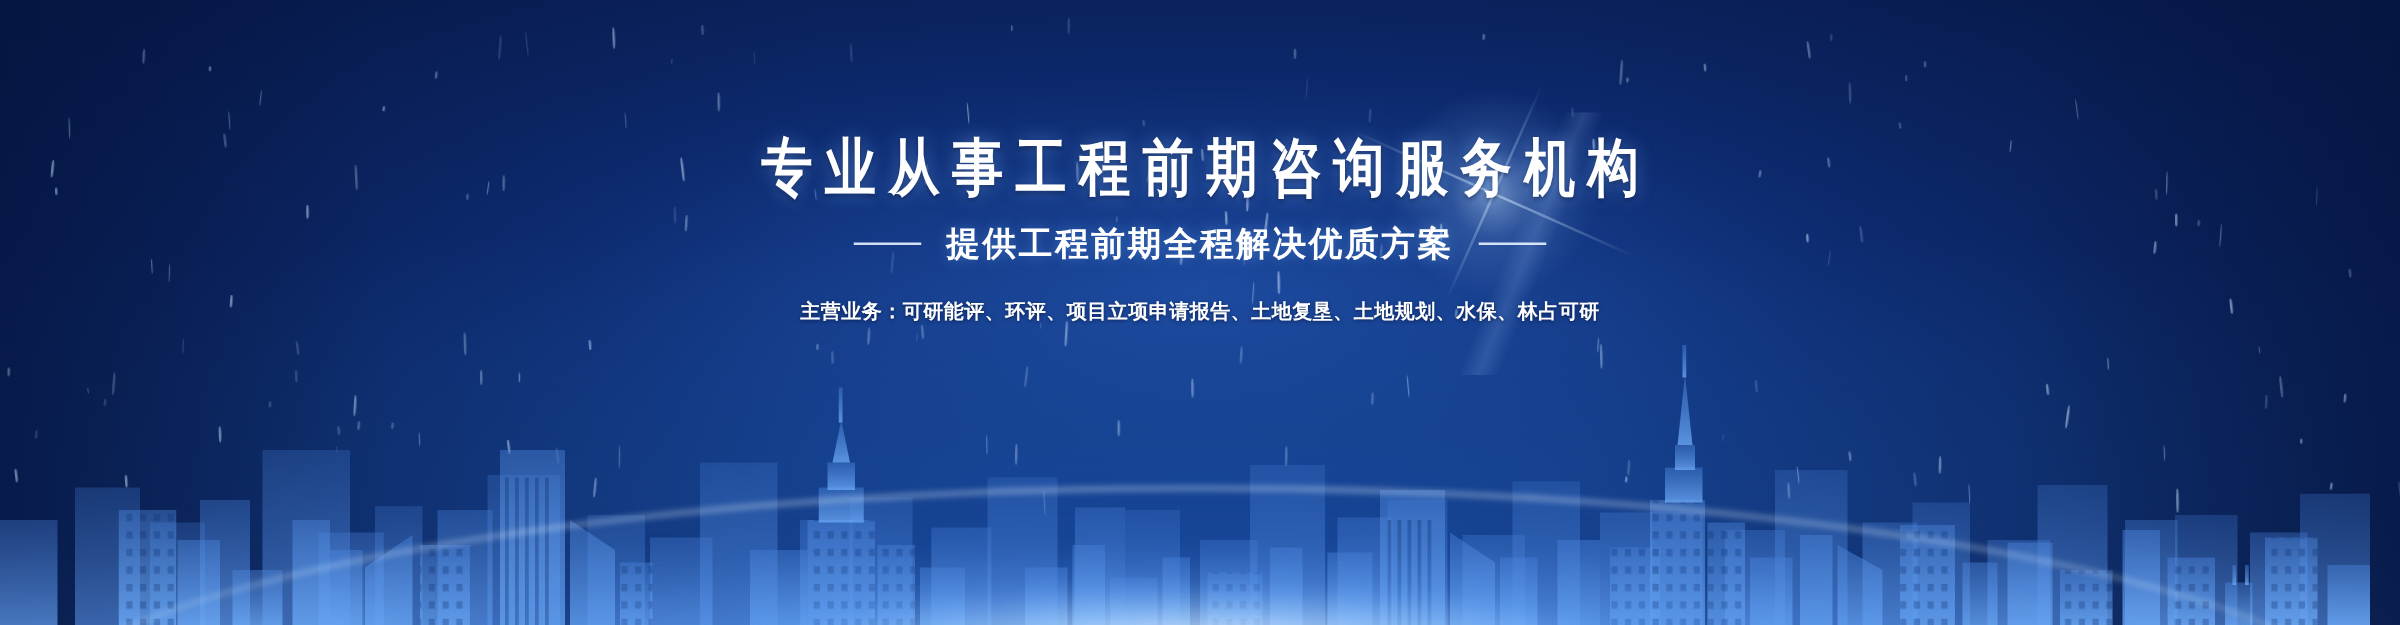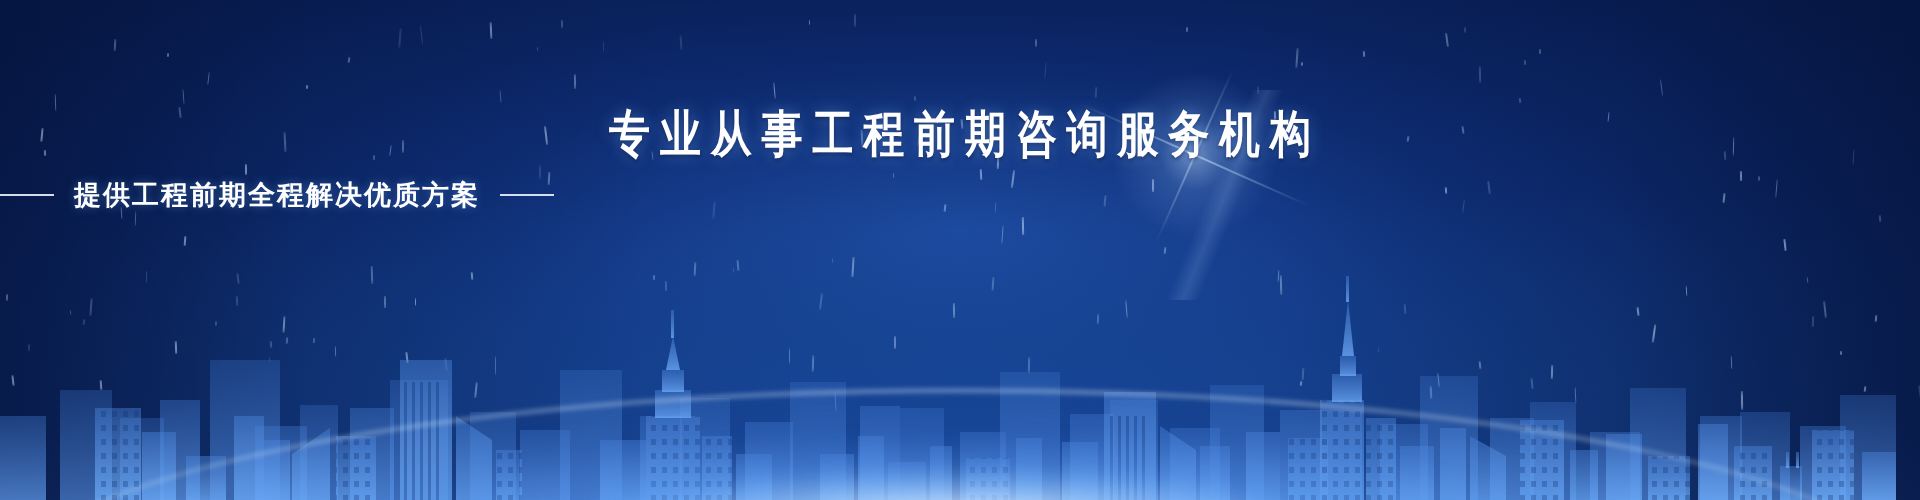--- a/index.html
+++ b/index.html
@@ -63,21 +63,21 @@
     color:#ffffff;
     font-size:50px;line-height:1.06;
     font-weight:700;
     letter-spacing:12px;
     text-indent:12px;
     transform:scaleX(.82);
     text-shadow:0 0 16px rgba(120,180,255,.45),0 2px 5px rgba(0,10,40,.55);
     white-space:nowrap;
   }
 
-  .sub-row{display:flex;align-items:center;justify-content:flex-start;gap:20px;margin-top:16px;}
+  .sub-row{display:flex;align-items:center;justify-content:center;gap:20px;margin-top:16px;}
   .dash{width:54px;height:2px;background:#e9f2ff;opacity:.9;}
   .subtitle{
     margin:0;color:#ffffff;font-size:27px;font-weight:700;letter-spacing:2px;
     text-shadow:0 0 10px rgba(120,180,255,.40);white-space:nowrap;
   }
 
   .tagline{
     margin:26px 0 0 0;color:#ffffff;font-size:16px;font-weight:700;letter-spacing:.4px;
     text-shadow:0 1px 3px rgba(0,10,40,.6);white-space:nowrap;
   }
@@ -400,15 +400,16 @@
 
   <div class="content">
     <h1 class="headline">专业从事工程前期咨询服务机构</h1>
 
     <div class="sub-row">
       <span class="dash"></span>
       <p class="subtitle">提供工程前期全程解决优质方案</p>
       <span class="dash"></span>
     </div>
 
+    <p class="tagline">主营业务：可研能评、环评、项目立项申请报告、土地复垦、土地规划、水保、林占可研</p>
   </div>
 
 </div>
 
 </body></html>

